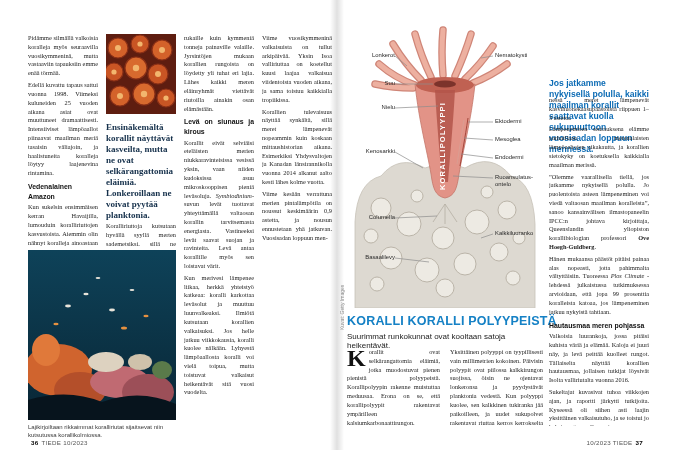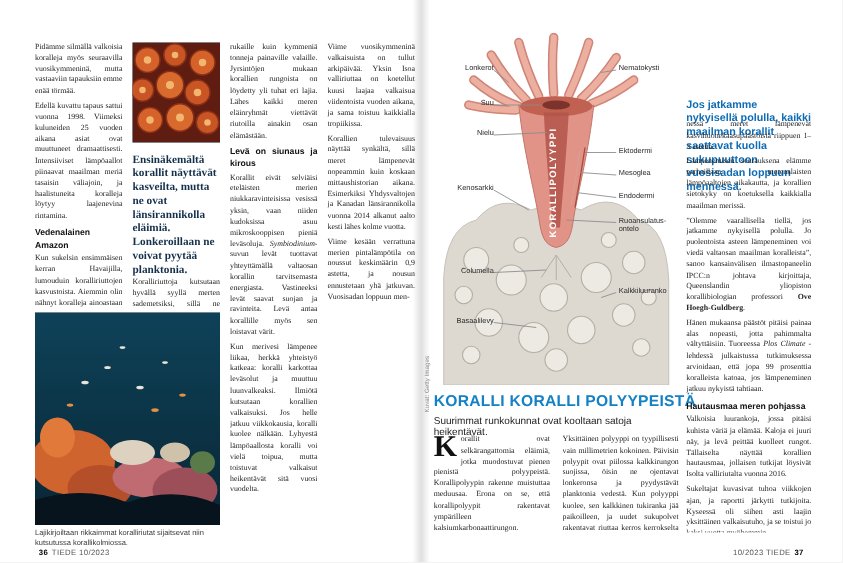--- a/index.html
+++ b/index.html
@@ -66,21 +66,21 @@
         <circle cx="8" cy="38" r="2.6"></circle>
           <circle cx="30" cy="34" r="3.2"></circle>
           <circle cx="52" cy="40" r="3"></circle>
         <circle cx="14" cy="62" r="3"></circle>
           <circle cx="38" cy="60" r="3.2"></circle>
           <circle cx="60" cy="64" r="2.6"></circle>
       </g>
     </svg>
   </div>
 
-  <div class="pullquote" style="left:106px;top:122px;width:70px;height:98px">Ensinäkemältä korallit näyttävät kasveilta, mutta ne ovat länsirannikolla eläimiä. Lonkeroillaan ne voivat pyytää planktonia.</div>
+  <div class="pullquote" style="left:106px;top:122px;width:70px;height:98px">Ensinäkemältä korallit näyttävät kasveilta, mutta ne ovat selkärangattomia eläimiä. Lonkeroillaan ne voivat pyytää planktonia.</div>
 
   <div class="col" style="left:106px;top:222px;width:70px;height:24px">
       <p><span>Koralliriuttoja kutsutaan hyvällä syyllä merten sademetsiksi, sillä ne kuhisevat elämää: riutoilla elää neljännes kaikista meribiologien tuntemista lajeista.</span></p>
     </div>
 
   <div class="photo" style="left:28px;top:250px;width:148px;height:170px">
     <svg width="148" height="170" viewBox="0 0 148 170">
       <defs>
         <linearGradient id="sea" x1="0" y1="0" x2="0" y2="1">
           <stop offset="0" stop-color="#0e4259"></stop>

